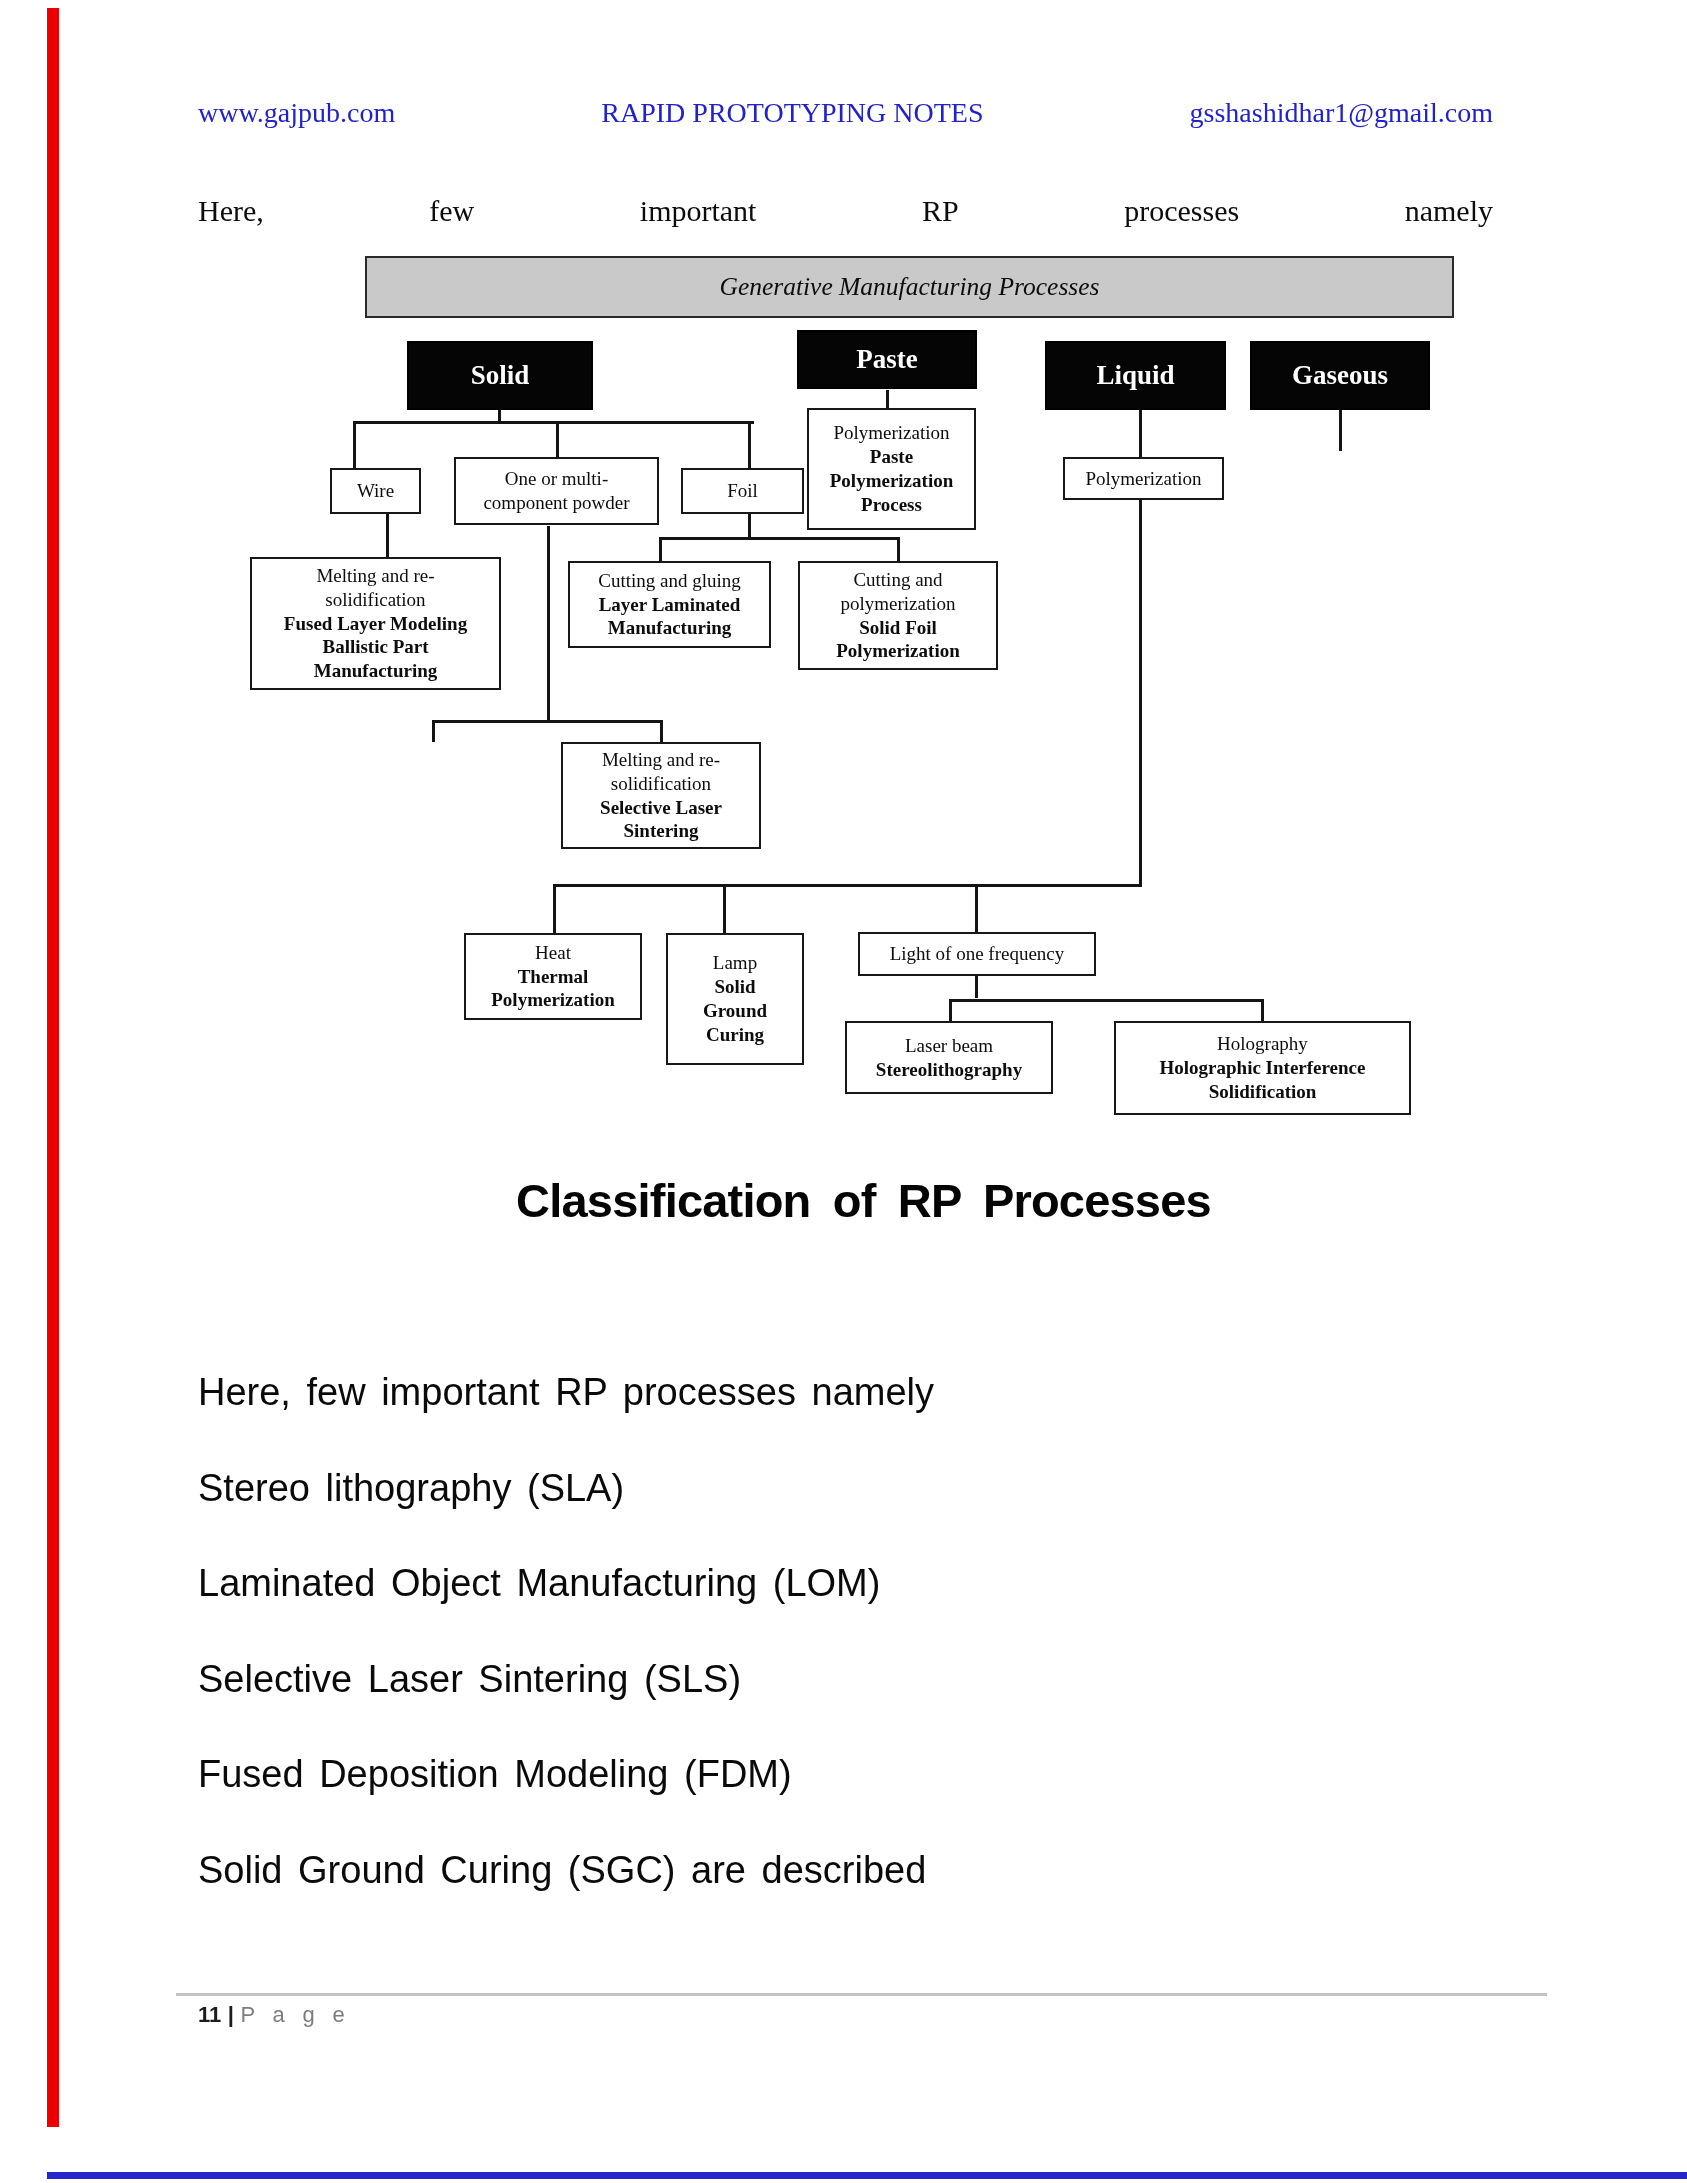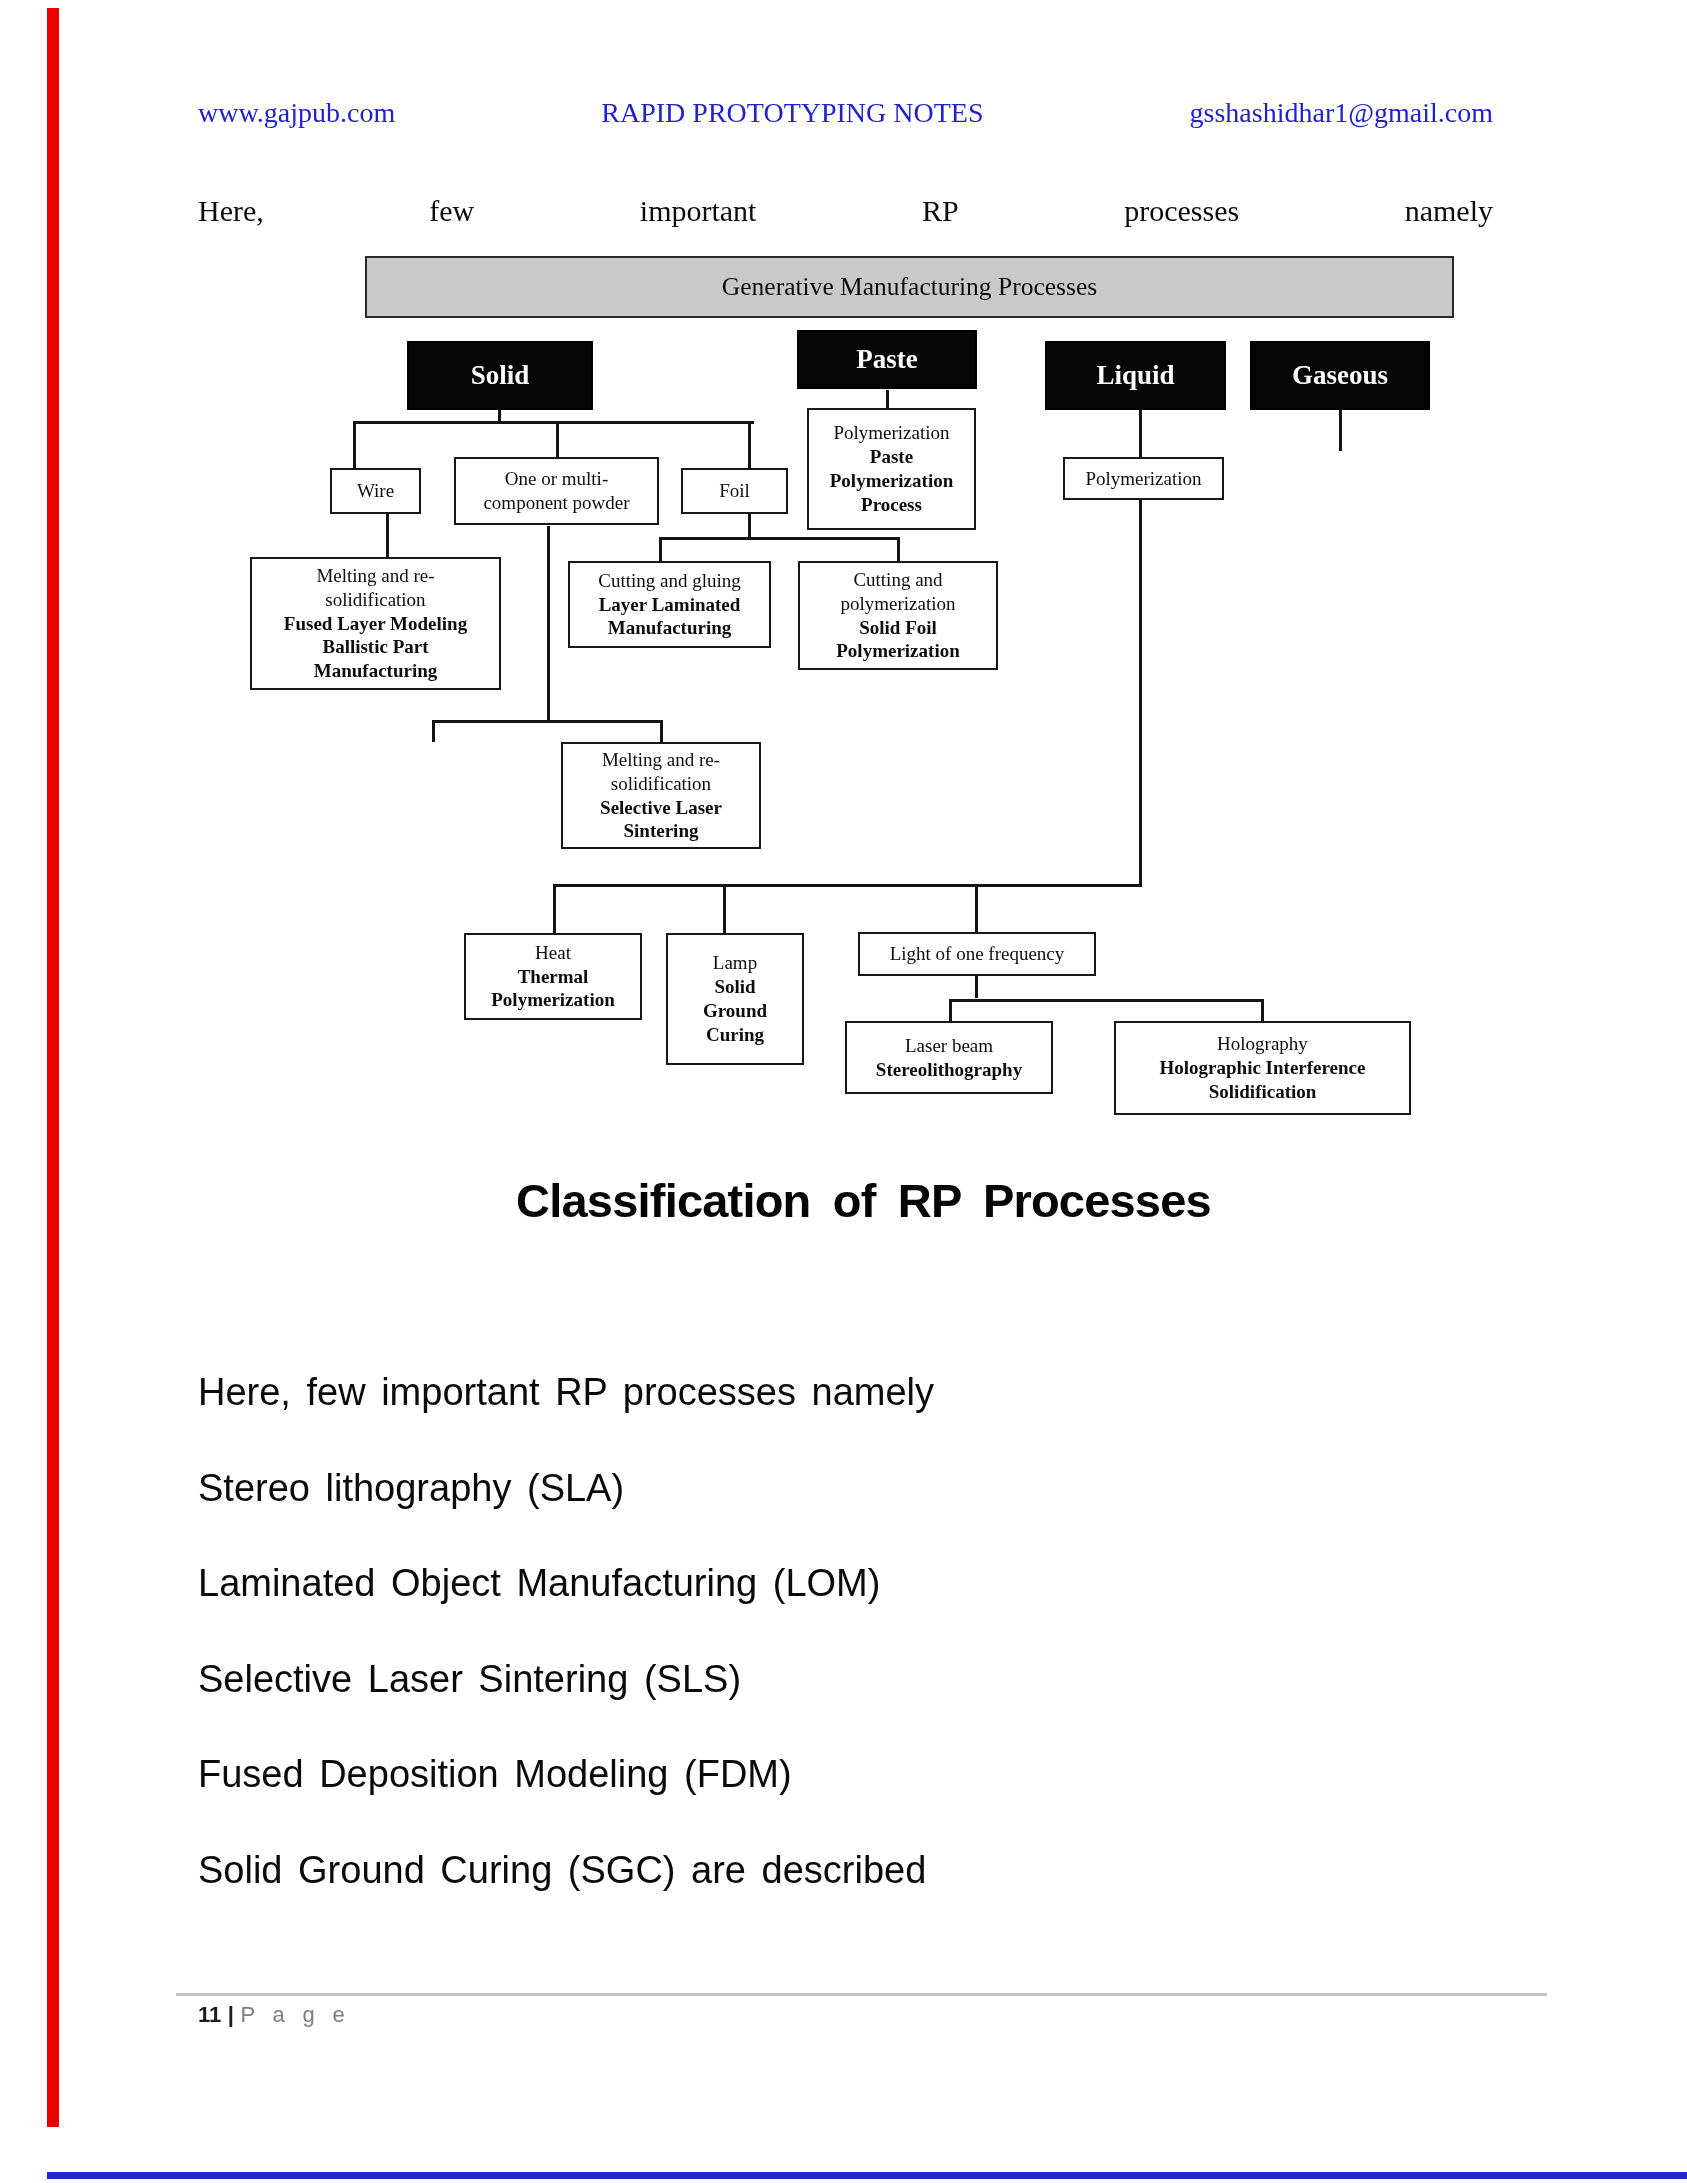--- a/index.html
+++ b/index.html
@@ -15,21 +15,21 @@
   .header{position:absolute;left:198px;top:97px;width:1295px;display:flex;justify-content:space-between;align-items:baseline;}
   .header span{font-size:28px;color:#2121cd;}
 
   
   .intro{position:absolute;left:198px;top:194px;width:1295px;display:flex;justify-content:space-between;font-size:30px;color:#0c0c0c;}
 
   
   .dg{position:absolute;left:0;top:0;width:100%;height:100%;}
   .box{position:absolute;border:2.5px solid #181818;background:#fff;display:flex;flex-direction:column;justify-content:center;align-items:center;text-align:center;font-size:19px;line-height:1.26;color:#0d0d0d;box-sizing:border-box;padding:1.6px 5px;}
   .box .b{font-weight:bold;}
-  .rootbox{background:#c9c9c9;border:2.5px solid #2a2a2a;font-size:25.5px;}
+  .rootbox{background:#c9c9c9;border:2.5px solid #2a2a2a;font-size:25.5px;font-style:italic;}
   .blackbox{background:#050505;color:#ffffff;font-weight:bold;font-size:27px;border:2.5px solid #000;}
   .ln{position:absolute;background:#141414;}
 
   
   .section-title{position:absolute;left:0;top:1173px;width:100%;text-align:center;font-family:"Liberation Sans",sans-serif;font-weight:900;font-size:47px;letter-spacing:-0.8px;word-spacing:10px;color:#050505;padding-left:20px;}
   .body-line{position:absolute;left:198px;font-family:"Liberation Sans",sans-serif;font-size:38px;color:#0a0a0a;letter-spacing:0px;word-spacing:5px;margin-top:48px;}
 
   
   .footer-rule{position:absolute;left:176px;top:1993px;width:1371px;height:2.5px;background:#c3c3c3;}
   .footer{position:absolute;left:198px;top:2002px;font-family:"Liberation Sans",sans-serif;font-size:22px;color:#8a8a8a;}
@@ -104,21 +104,21 @@
     <div>Gaseous</div>
   </div>
 
   <div class="box" style="left:330px;top:468px;width:91px;height:46px">
     <div>Wire</div>
   </div>
   <div class="box" style="left:454px;top:457px;width:205px;height:68px">
     <div>One or multi-</div>
     <div>component powder</div>
   </div>
-  <div class="box" style="left:681px;top:468px;width:107px;height:46px">
+  <div class="box" style="left:681px;top:468px;width:123px;height:46px">
     <div>Foil</div>
   </div>
   <div class="box" style="left:807px;top:408px;width:169px;height:122px">
     <div>Polymerization</div>
     <div class="b">Paste</div>
     <div class="b">Polymerization</div>
     <div class="b">Process</div>
   </div>
   <div class="box" style="left:1063px;top:457px;width:161px;height:43px">
     <div>Polymerization</div>

